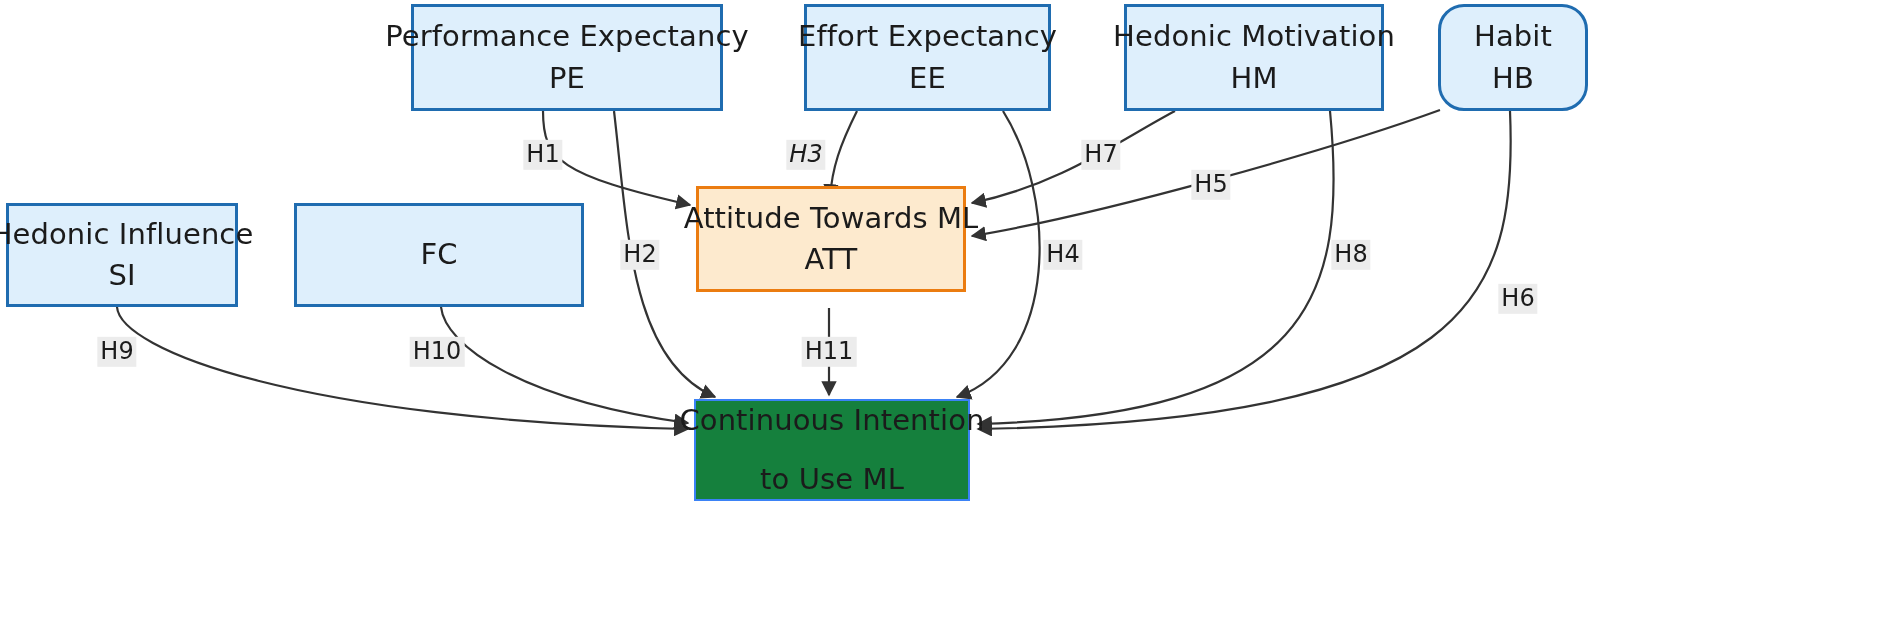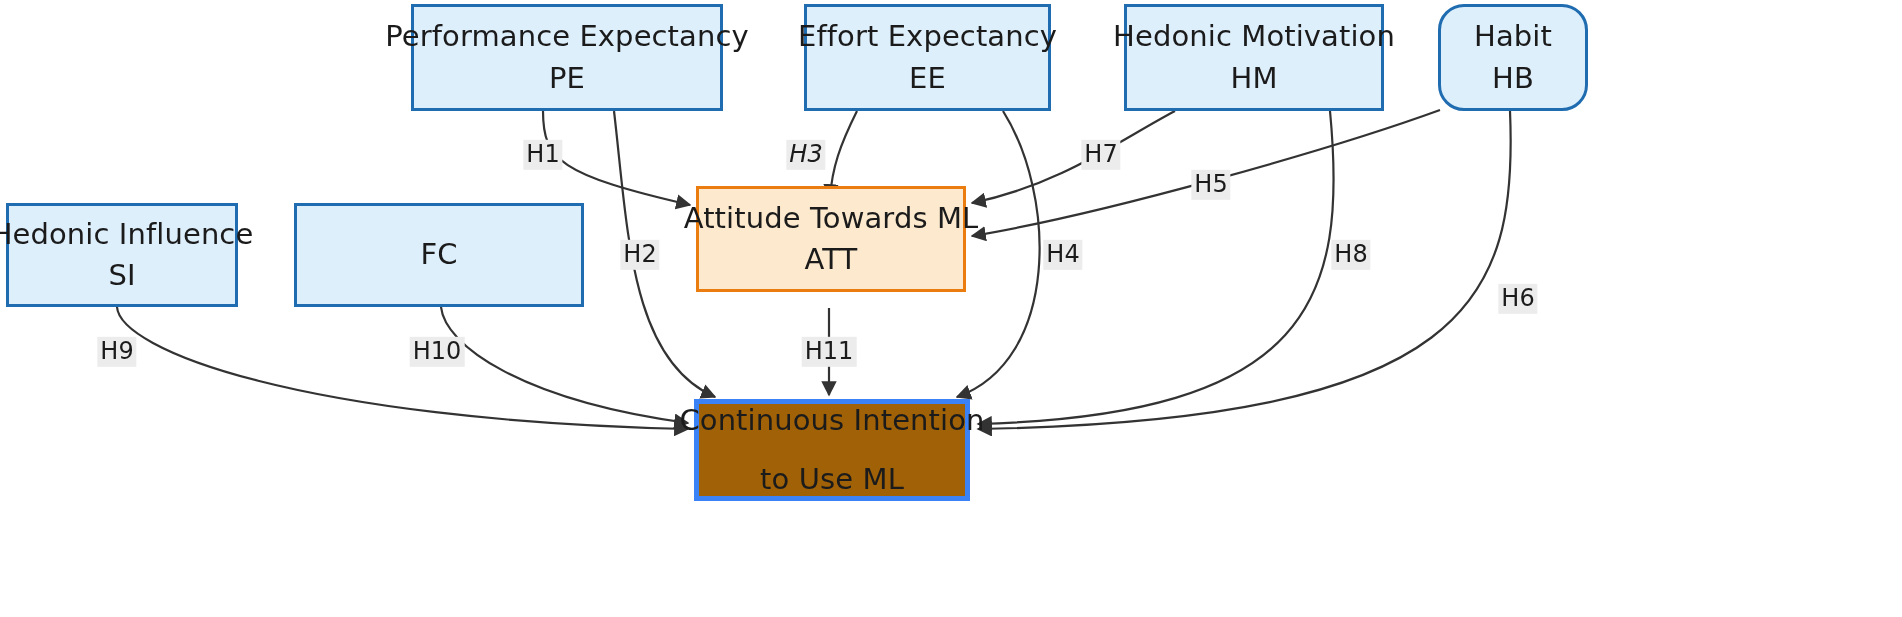--- a/index.html
+++ b/index.html
@@ -39,22 +39,22 @@
   }
   .node-blue {
     background: #deeffc;
     border: 3px solid #1f6cb0;
   }
   .node-orange {
     background: #fdeace;
     border: 3px solid #eb7c10;
   }
   .node-green {
-    background: #a16207;
-    border: 5px solid #3b82f6;
+    background: #15803d;
+    border: 2px solid #3b82f6;
     gap: 18px;
   }
   .node-line { display: block; white-space: nowrap; }
   .edge-label {
     position: absolute;
     background: #ececec;
     color: #1b1b1b;
     font-size: 24px;
     line-height: 1.1;
     padding: 1px 3px 3px 3px;

